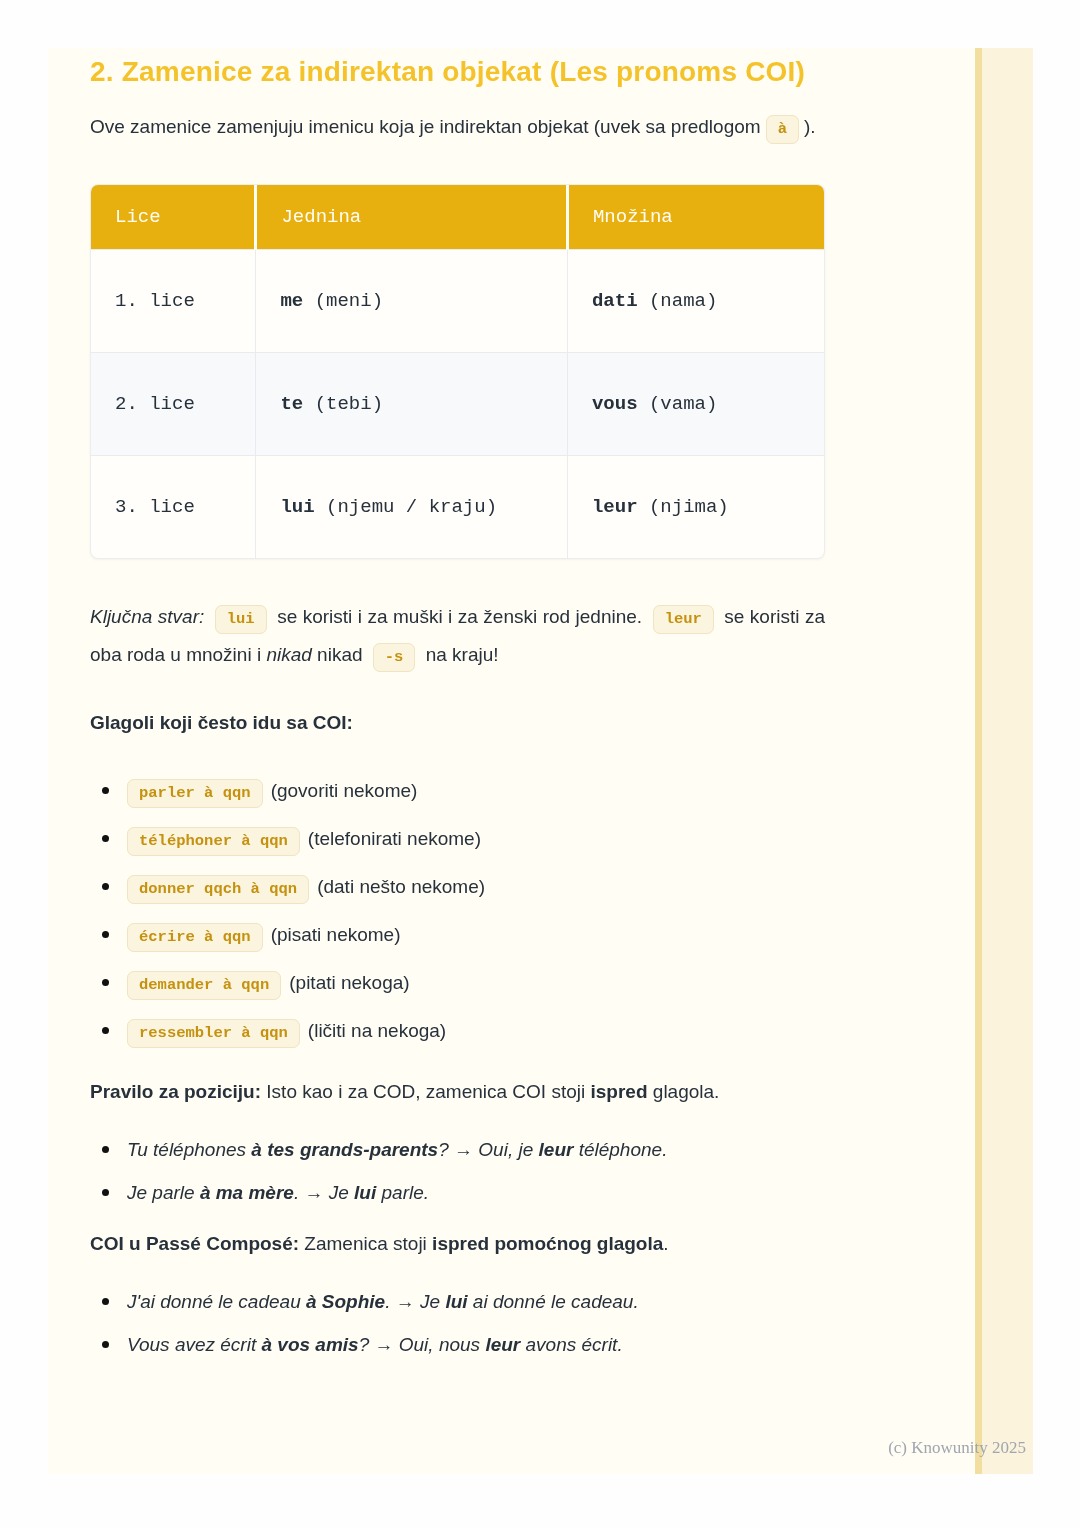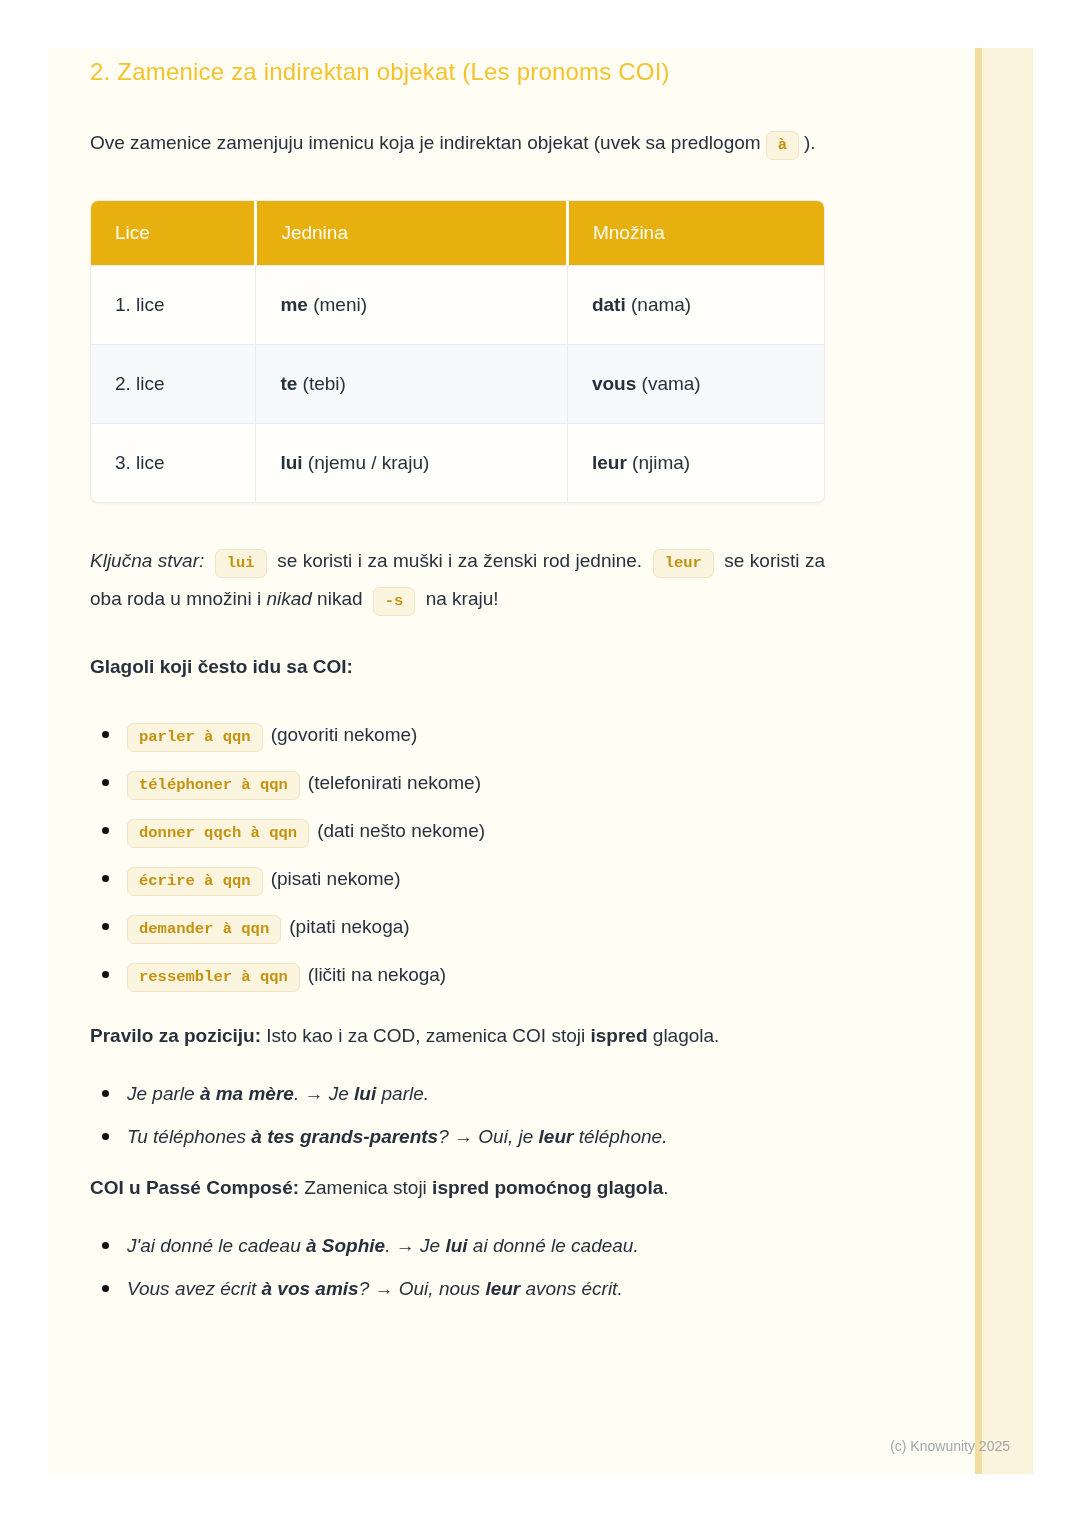--- a/index.html
+++ b/index.html
@@ -39,24 +39,24 @@
     border-left:7px solid var(--ribbon-edge);
   }
   .content{
     position:relative;
     margin-left:42px;
     width:735px;
     padding-top:7px;
   }
   h1{
     color:var(--accent);
-    font-size:24px;
+    font-size:28px;
     line-height:34px;
-    font-weight:400;
-    margin-bottom:36px;
+    font-weight:700;
+    margin-bottom:20px;
     letter-spacing:.2px;
   }
   p{font-size:19px;line-height:36px;}
   .justify{text-align:justify;}
   .intro{margin-bottom:37px;}
   .chip{
     font-family:"Liberation Mono", monospace;
     font-size:15.5px;
     color:var(--chip-text);
     background:var(--chip-bg);
@@ -67,32 +67,33 @@
     white-space:nowrap;
     font-weight:700;
   }
   .table-wrap{
     border:1px solid #ECEDEF;
     border-radius:8px;
     overflow:hidden;
     box-shadow:0 1px 3px rgba(0,0,0,.05);
     margin-bottom:40px;
     background:#FFFEFA;
+    font-family:Liberation Mono, monospace;
   }
   table{width:100%;border-collapse:collapse;font-size:19px;}
   th{
     background:var(--table-header);
     color:#FFFDF5;
     font-weight:400;
     text-align:left;
     padding:21px 24px;
   }
   th:not(:last-child){border-right:3px solid var(--page-bg);}
   td{
-    padding:28px 24px;
+    padding:40px 24px;
     border-top:1px solid var(--table-line);
   }
   td:not(:last-child){border-right:1px solid var(--table-line);}
   tr.alt td{background:var(--row-alt);}
   col.c1{width:22.5%;} col.c2{width:42.5%;} col.c3{width:35%;}
   .keynote{margin-bottom:35px;}
   .keynote i{font-style:italic;}
   .subhead{font-weight:700;margin-bottom:40px;line-height:26px;}
   ul{list-style:none;margin-bottom:30px;margin-top:30px;}
   ul li{
@@ -115,24 +116,25 @@
     font-style:italic;
     margin-bottom:20px;
     line-height:23px;
   }
   .examples li::before{top:8px;}
   .examples .seg-bold, b{font-weight:700;}
   .examples{margin-bottom:26px;}
   .footer{
     position:absolute;
     top:1438px;
-    right:70px;
-    font-size:14px;
+    right:54px;
+    font-size:17px;
     color:var(--muted);
     z-index:2;
+    font-family:Liberation Serif, serif;
   }
 </style>
 </head>
 <body>
 
 <div class="page">
   <div class="ribbon"></div>
 
   <div class="content">
 
@@ -183,22 +185,22 @@
       <li><code class="chip">téléphoner à qqn</code><span>(telefonirati nekome)</span></li>
       <li><code class="chip">donner qqch à qqn</code><span>(dati nešto nekome)</span></li>
       <li><code class="chip">écrire à qqn</code><span>(pisati nekome)</span></li>
       <li><code class="chip">demander à qqn</code><span>(pitati nekoga)</span></li>
       <li><code class="chip">ressembler à qqn</code><span>(ličiti na nekoga)</span></li>
     </ul>
 
     <p class="rule"><b>Pravilo za poziciju:</b><span> Isto kao i za COD, zamenica COI stoji </span><b>ispred</b><span> glagola.</span></p>
 
     <ul class="examples">
+      <li><span>Tu téléphones </span><span class="seg-bold">à tes grands-parents</span><span>? → Oui, je </span><span class="seg-bold">leur</span><span> téléphone.</span></li>
       <li><span>Je parle </span><span class="seg-bold">à ma mère</span><span>. → Je </span><span class="seg-bold">lui</span><span> parle.</span></li>
-      <li><span>Tu téléphones </span><span class="seg-bold">à tes grands-parents</span><span>? → Oui, je </span><span class="seg-bold">leur</span><span> téléphone.</span></li>
     </ul>
 
     <p class="rule"><b>COI u Passé Composé:</b><span> Zamenica stoji </span><b>ispred pomoćnog glagola</b><span>.</span></p>
 
     <ul class="examples">
       <li><span>J'ai donné le cadeau </span><span class="seg-bold">à Sophie</span><span>. → Je </span><span class="seg-bold">lui</span><span> ai donné le cadeau.</span></li>
       <li><span>Vous avez écrit </span><span class="seg-bold">à vos amis</span><span>? → Oui, nous </span><span class="seg-bold">leur</span><span> avons écrit.</span></li>
     </ul>
 
   </div>

